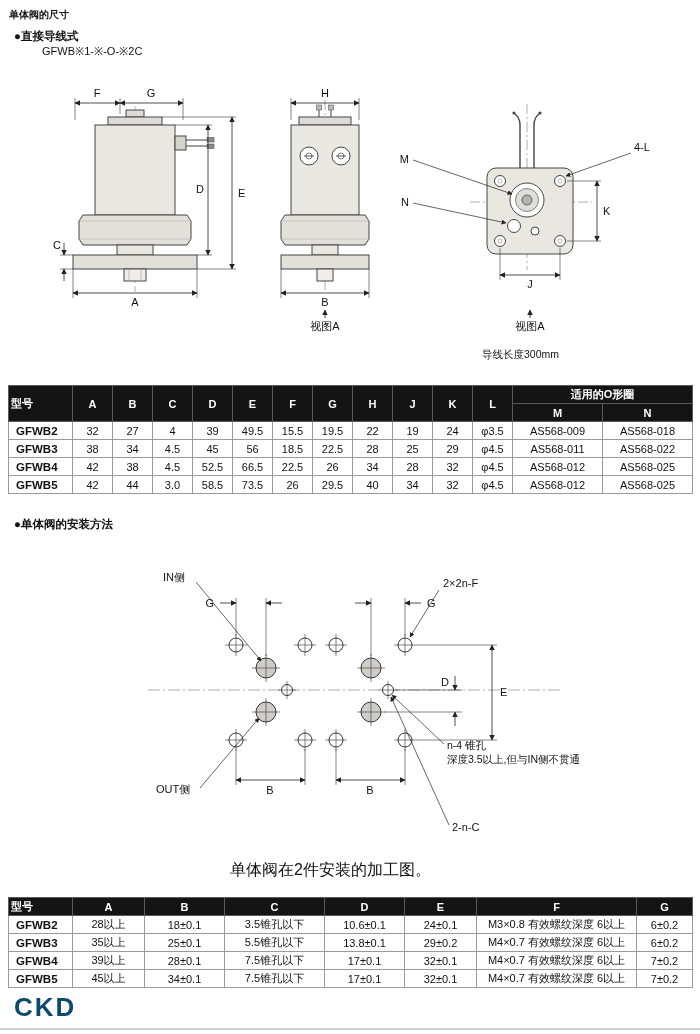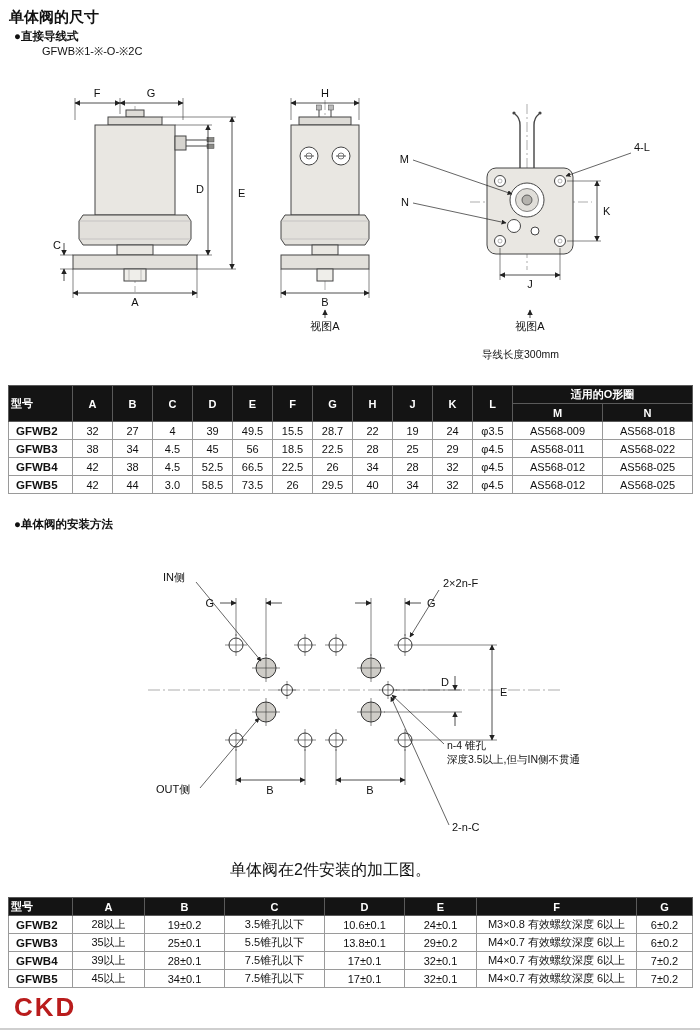--- a/index.html
+++ b/index.html
@@ -1,20 +1,20 @@
 <!DOCTYPE html>
 <html><head>
 <meta charset="utf-8">
 <style>
   * { margin:0; padding:0; box-sizing:border-box; }
   html,body { background:#fff; }
   body { font-family:"Liberation Sans", sans-serif; color:#111; }
   .page { position:relative; width:700px; height:1034px; background:#ffffff; overflow:hidden; }
 
-  .page-title { position:absolute; left:9px; top:8px; font-size:15px; font-weight:bold; }
+  .page-title { position:absolute; left:9px; top:8px; font-size:10px; font-weight:bold; }
   .bullet-heading { position:absolute; font-size:11.5px; font-weight:bold; }
   .s1 { left:14px; top:29px; }
   .s2 { left:14px; top:517px; }
   .model-code { position:absolute; left:19px; top:43px; font-size:11px;margin-left:23px; }
 
   svg { position:absolute; left:0; }
   #drawings { top:70px; }
   #mounting { top:556px; }
   svg text { font-family:"Liberation Sans", sans-serif; font-size:11px; fill:#111; }
   svg text.note { font-size:10.5px; }
@@ -22,21 +22,21 @@
   table { position:absolute; border-collapse:collapse; table-layout:fixed; border:1.5px solid #222; background:#fff; }
   #t1 { left:8px; top:385px; width:684px; }
   #t2 { left:8px; top:897px; width:684px; }
   th { background:#141414; color:#fff; font-size:11px; font-weight:bold; border:1px solid #5a5a5a; padding:1px 2px; text-align:center; height:18px; }
   th.col-model { text-align:left; }
   td { border:1px solid #9a9a9a; font-size:11px; text-align:center; padding:1px 2px; height:18px; background:#fff; white-space:nowrap; overflow:hidden; }
   td.model-cell { font-weight:bold; text-align:left; padding-left:7px; font-size:11.5px; }
   #t2 td { height:17px; }
 
   .caption { position:absolute; left:230px; top:860px; font-size:16px; }
-  .logo { position:absolute; left:14px; top:992px; font-size:26px; font-weight:bold; letter-spacing:2px; color:#b91c1c; }
+  .logo { position:absolute; left:14px; top:992px; font-size:26px; font-weight:bold; letter-spacing:2px; color:#0c4a6e; }
   .footer-line { position:absolute; left:0; top:1028px; width:700px; height:2px; background:#cfcfcf; }
 </style>
 </head>
 <body>
 
 <div class="page">
 
   <div class="page-title">单体阀的尺寸</div>
   <div class="bullet-heading s1">●直接导线式</div>
   <div class="model-code">GFWB※1-※-O-※2C</div>
@@ -206,21 +206,21 @@
     </thead>
     <tbody id="t1-body">
         <tr>
           <td class="model-cell">GFWB2</td>
           <td>32</td>
           <td>27</td>
           <td>4</td>
           <td>39</td>
           <td>49.5</td>
           <td>15.5</td>
-          <td>28.7</td>
+          <td>19.5</td>
           <td>22</td>
           <td>19</td>
           <td>24</td>
           <td>φ3.5</td>
           <td>AS568-009</td>
           <td>AS568-018</td>
         </tr>
         <tr>
           <td class="model-cell">GFWB3</td>
           <td>38</td>
@@ -385,21 +385,21 @@
         <th>D</th>
         <th>E</th>
         <th>F</th>
         <th>G</th>
       </tr>
     </thead>
     <tbody id="t2-body">
         <tr>
           <td class="model-cell">GFWB2</td>
           <td>28以上</td>
-          <td>19±0.2</td>
+          <td>18±0.1</td>
           <td>3.5锥孔以下</td>
           <td>10.6±0.1</td>
           <td>24±0.1</td>
           <td>M3×0.8 有效螺纹深度 6以上</td>
           <td>6±0.2</td>
         </tr>
         <tr>
           <td class="model-cell">GFWB3</td>
           <td>35以上</td>
           <td>25±0.1</td>

